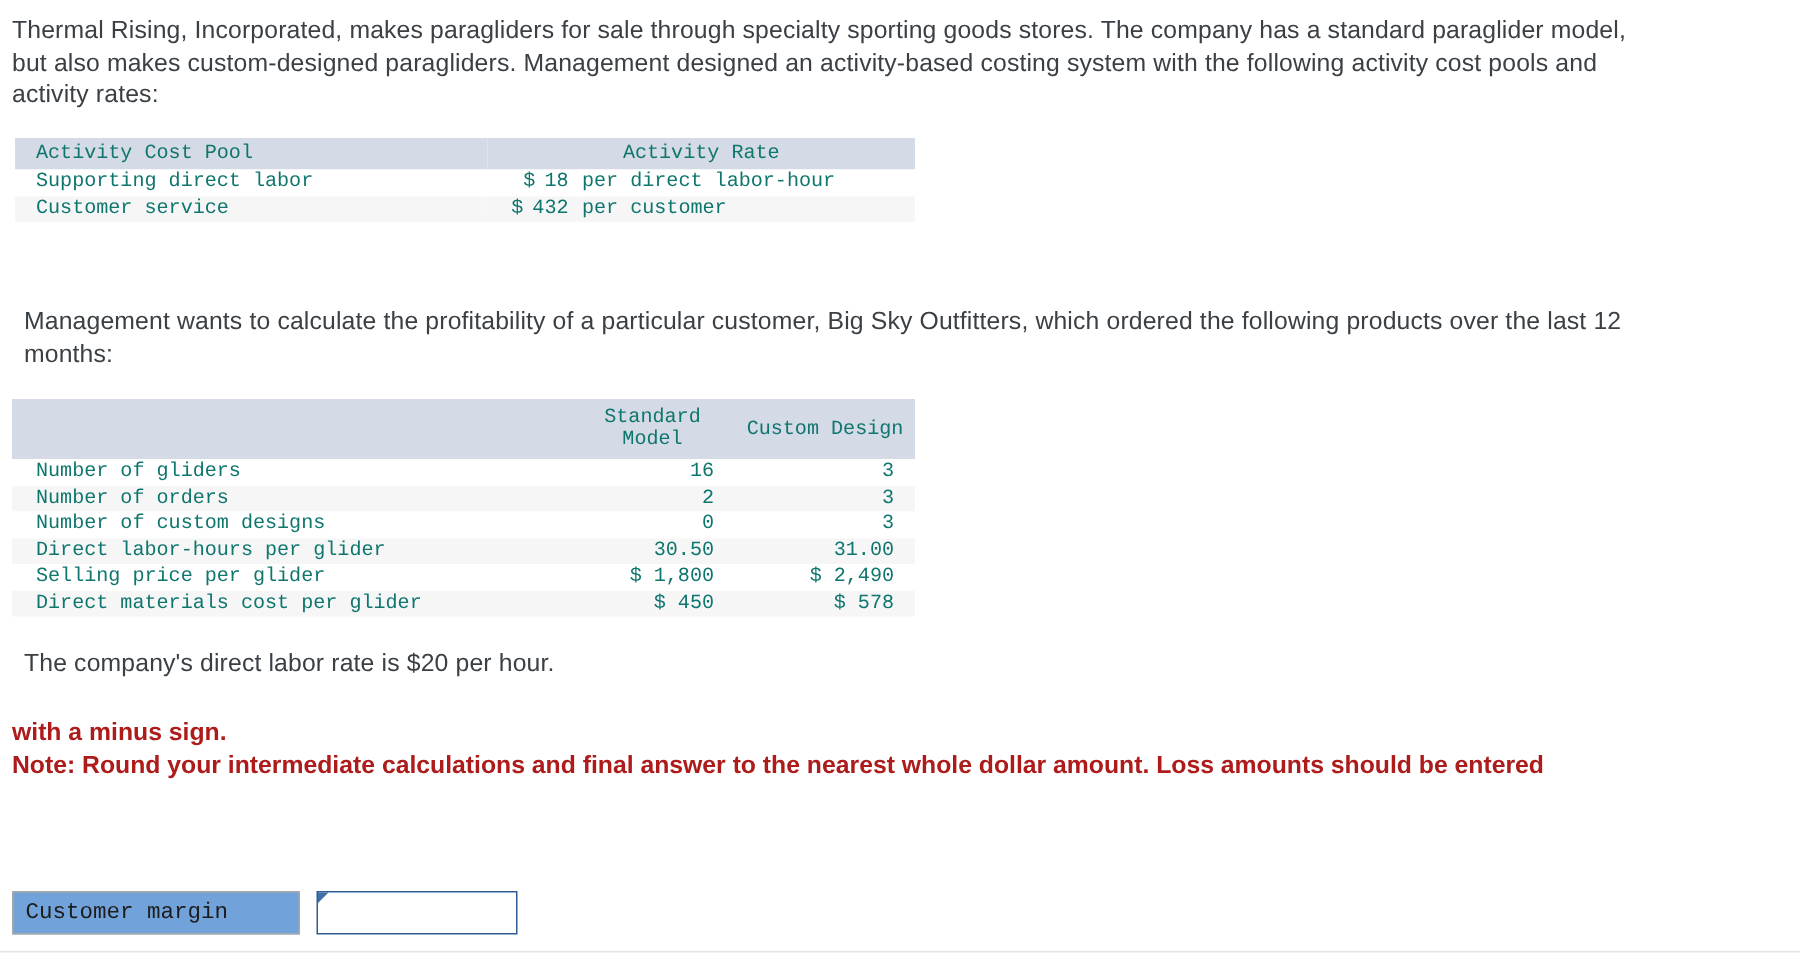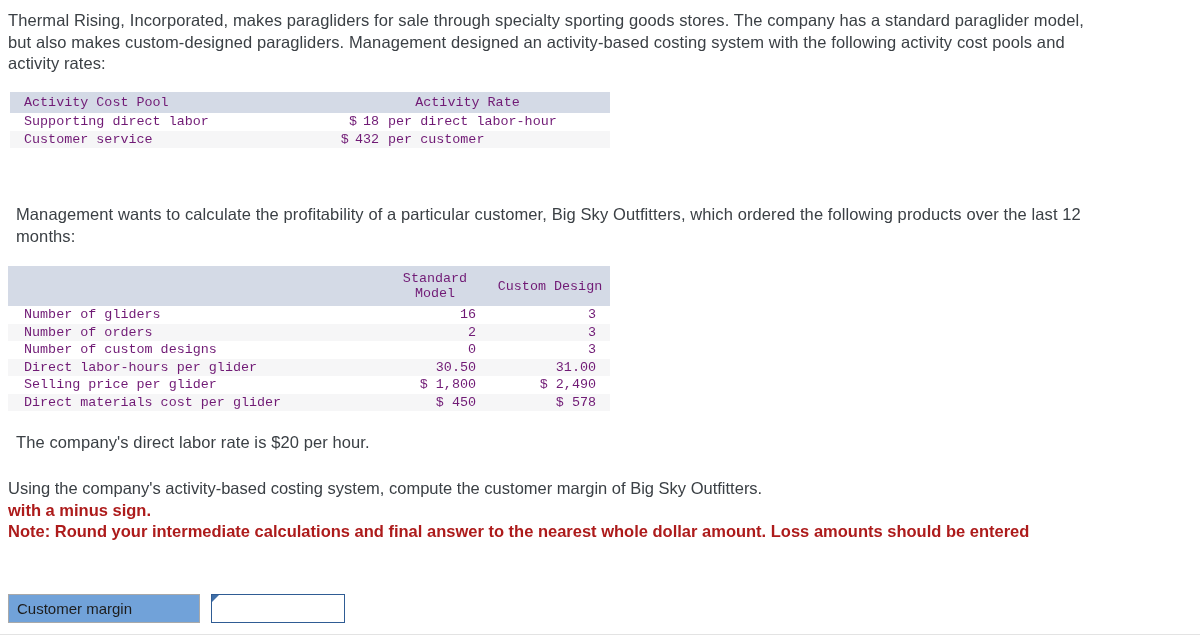--- a/index.html
+++ b/index.html
@@ -34,21 +34,21 @@
     letter-spacing: 0.1px;
   }
   .prose.p-intro { margin-top: 2px; }
   .prose.p-mgmt  { margin-top: 0; }
 
   
   .mono-table {
     font-family: "Liberation Mono", "DejaVu Sans Mono", monospace;
     font-size: 13.4px;
     border-collapse: collapse;
-    color: #701a75;
+    color: #0f766e;
     table-layout: fixed;
   }
   .mono-table td, .mono-table th {
     padding: 0;
     font-weight: normal;
     white-space: pre;
     vertical-align: middle;
   }
   .mono-table thead th {
     background: #d4dae6;
@@ -166,21 +166,21 @@
   .answer-label {
     width: 192px;
     background: #71a2d9;
     border: 1px solid #a9a9a9;
     box-sizing: border-box;
     display: flex;
     align-items: center;
     padding-left: 8px;
     font-size: 15px;
     color: #1d1d1d;
-    font-family: Liberation Sans, sans-serif;
+    font-family: Liberation Mono, monospace;
   }
   .answer-input-wrap {
     position: relative;
     margin-left: 11px;
   }
   .answer-input {
     width: 134px;
     height: 29px;
     box-sizing: border-box;
     border: 1px solid #2f5c94;
@@ -289,21 +289,20 @@
         <td class="cell-label">Direct materials cost per glider</td>
         <td class="cell-num">$ 450</td>
         <td class="cell-num">$ 578</td>
       </tr>
     </tbody>
   </table>
 
   <p class="prose p-labor">The company's direct labor rate is $20 per hour.</p>
 
   <div class="req-block">
-    <p class="req-body">Using the company's activity-based costing system, compute the customer margin of Big Sky Outfitters.</p>
     <p class="req-note">with a minus sign.</p>
     <p class="req-note">Note: Round your intermediate calculations and final answer to the nearest whole dollar amount. Loss amounts should be entered</p>
   </div>
 
   <div class="answer-row">
     <div class="answer-label">Customer margin</div>
     <div class="answer-input-wrap">
       <input class="answer-input" type="text" value="" style="">
       <span class="corner-flag"></span>
     </div>

